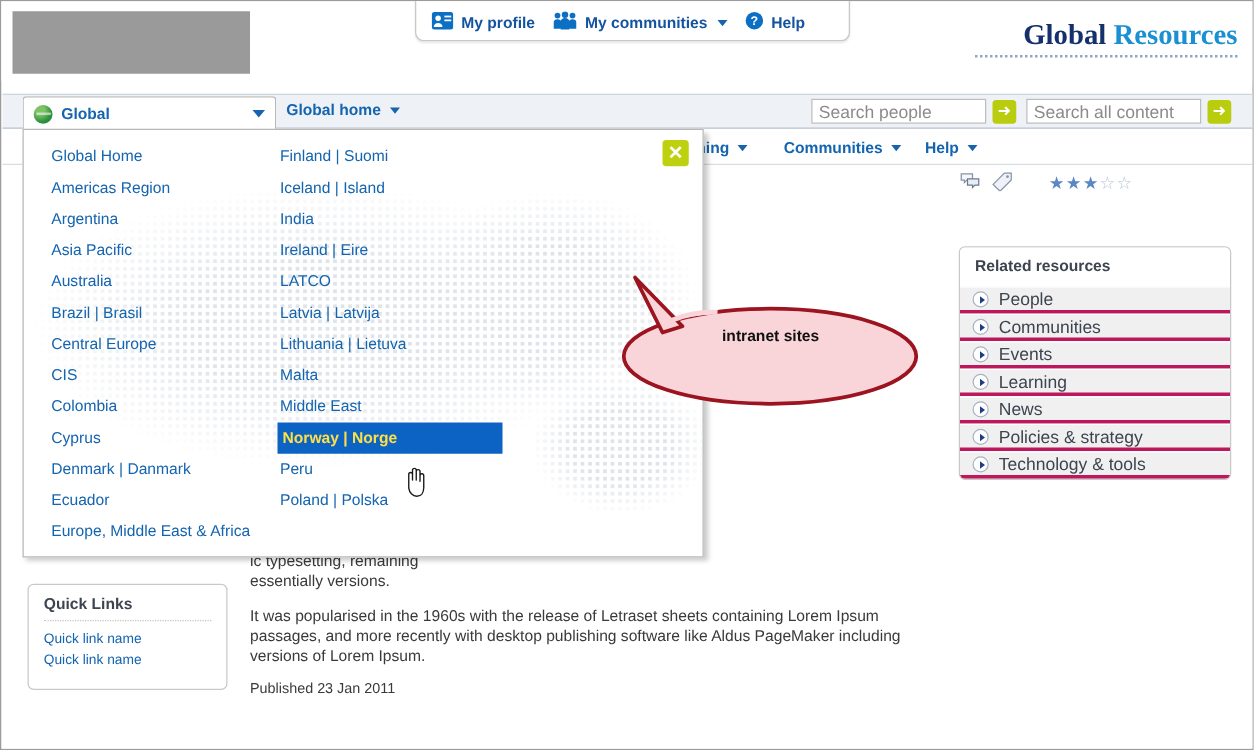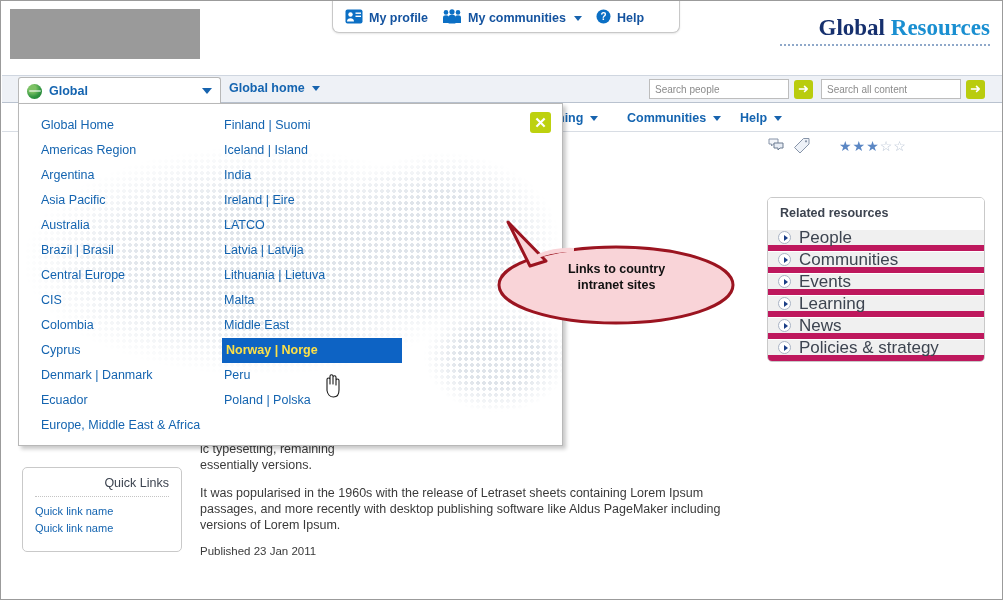--- a/index.html
+++ b/index.html
@@ -95,21 +95,21 @@
     display: flex; align-items: center; gap: 5px;
     color: #1464b0; font-size: 12.5px; font-weight: bold; cursor: pointer; z-index: 41;
   }
 
   
   .search-group { position: absolute; top: 78px; display: flex; align-items: center; gap: 5px; }
   #search-people-group { left: 648px; }
   #search-content-group { left: 820px; }
   .search-input {
     width: 140px; height: 20px; border: 1px solid #bdbdbd; background: #fff;
-    font-family: "Liberation Sans", sans-serif; font-size: 10px; color: #555;
+    font-family: "Liberation Sans", sans-serif; font-size: 14px; color: #555;
     padding: 0 5px;
   }
   .search-input::placeholder { color: #8b8b8b; }
   .go-btn {
     width: 19px; height: 19px; background: #b9cc0e; border-radius: 3px;
     border: none; cursor: pointer; position: relative;
   }
   .go-btn::after {
     content: "\279C"; position: absolute; left: 0; right: 0; top: -1px;
     color: #fff; font-size: 13px; line-height: 19px; text-align: center;
@@ -142,22 +142,22 @@
     position: absolute; left: 766px; top: 196px; width: 218px;
     border: 1px solid #c9c9c9; border-radius: 5px; overflow: hidden; background: #fff;
   }
   #related-title {
     padding: 8px 12px 9px 12px; font-size: 12.5px; font-weight: bold; color: #3d4450;
     background: #fff;
   }
   .related-row {
     display: flex; align-items: center; gap: 8px;
     padding: 4px 10px; height: 22px;
-    background: #f0f0f0; border-top: 1px solid #ffffff; border-bottom: 6px solid #be185d;
-    font-size: 17px; color: #3d4450; cursor: pointer;
+    background: #f0f0f0; border-top: 1px solid #ffffff; border-bottom: 3px solid #be185d;
+    font-size: 14px; color: #3d4450; cursor: pointer;
   }
   .arrow-bullet {
     width: 13px; height: 13px; border-radius: 50%;
     background: #fff; border: 1px solid #a9b3c4; position: relative; flex: none;
   }
   .arrow-bullet::after {
     content: ""; position: absolute; left: 4.5px; top: 3px;
     border-left: 4px solid #1b3e86; border-top: 3.5px solid transparent; border-bottom: 3.5px solid transparent;
   }
 
@@ -165,21 +165,21 @@
   #article { position: absolute; left: 199px; top: 176px; width: 550px; }
   #article p { margin: 0 0 12px 0; font-size: 12.5px; line-height: 16px; color: #3a3a3a; }
   #article a.inline-link { color: #1b4fa0; text-decoration: underline; }
   #published { font-size: 11.5px; color: #3a3a3a; }
 
   
   #quicklinks {
     position: absolute; left: 21px; top: 466px; width: 160px;
     border: 1px solid #c9c9c9; border-radius: 5px; background: #fff; padding: 8px 12px 12px 12px;
   }
-  #ql-title { font-size: 12.5px; font-weight: normal; color: #3d4450; padding-bottom: 6px; border-bottom: 1px dotted #c4c4c4; margin-bottom: 8px; text-align: right; }
+  #ql-title { font-size: 12.5px; font-weight: bold; color: #3d4450; padding-bottom: 6px; border-bottom: 1px dotted #c4c4c4; margin-bottom: 8px; }
   .ql-link { display: block; font-size: 11px; color: #1464b0; text-decoration: none; margin-bottom: 5px; cursor: pointer; }
 
   
   #country-dropdown {
     position: absolute; left: 17px; top: 102px; width: 545px; height: 343px;
     background: #ffffff;
     border: 1px solid #b8b8b8;
     box-shadow: 3px 3px 4px rgba(0,0,0,.22);
     z-index: 60;
     overflow: hidden;
@@ -366,20 +366,24 @@
       <span>Learning</span>
     </div>
     <div class="related-row">
       <span class="arrow-bullet"></span>
       <span>News</span>
     </div>
     <div class="related-row">
       <span class="arrow-bullet"></span>
       <span>Policies &amp; strategy</span>
     </div>
+    <div class="related-row">
+      <span class="arrow-bullet"></span>
+      <span>Technology &amp; tools</span>
+    </div>
   </div>
 
   <div id="article">
     <div style="height:160px"></div>
     <p>
       <span>ommunications professionals on</span><br>
       <span>n is the same: to ensure that all</span><br>
       <a class="inline-link">itte's business strategy and goals</a><span>.</span>
     </p>
     <p>
@@ -446,18 +450,17 @@
 
   <div id="callout">
     <svg width="245" height="110" viewBox="0 0 245 110">
       <g>
         <ellipse cx="122" cy="66" rx="117" ry="38" fill="#f9d4d8" stroke="#9b1420" stroke-width="3"></ellipse>
         <path d="M52 42 L14 3 L36 47 Z" fill="#f9d4d8" stroke="#9b1420" stroke-width="3" stroke-linejoin="round"></path>
         <path d="M44 37 Q 62 30 80 31" fill="#f9d4d8" stroke="#f9d4d8" stroke-width="4"></path>
       </g>
     </svg>
     <div id="callout-text">
-      <div>Links to country</div>
       <div>intranet sites</div>
     </div>
   </div>
 
 </div>
 
 </body></html>

